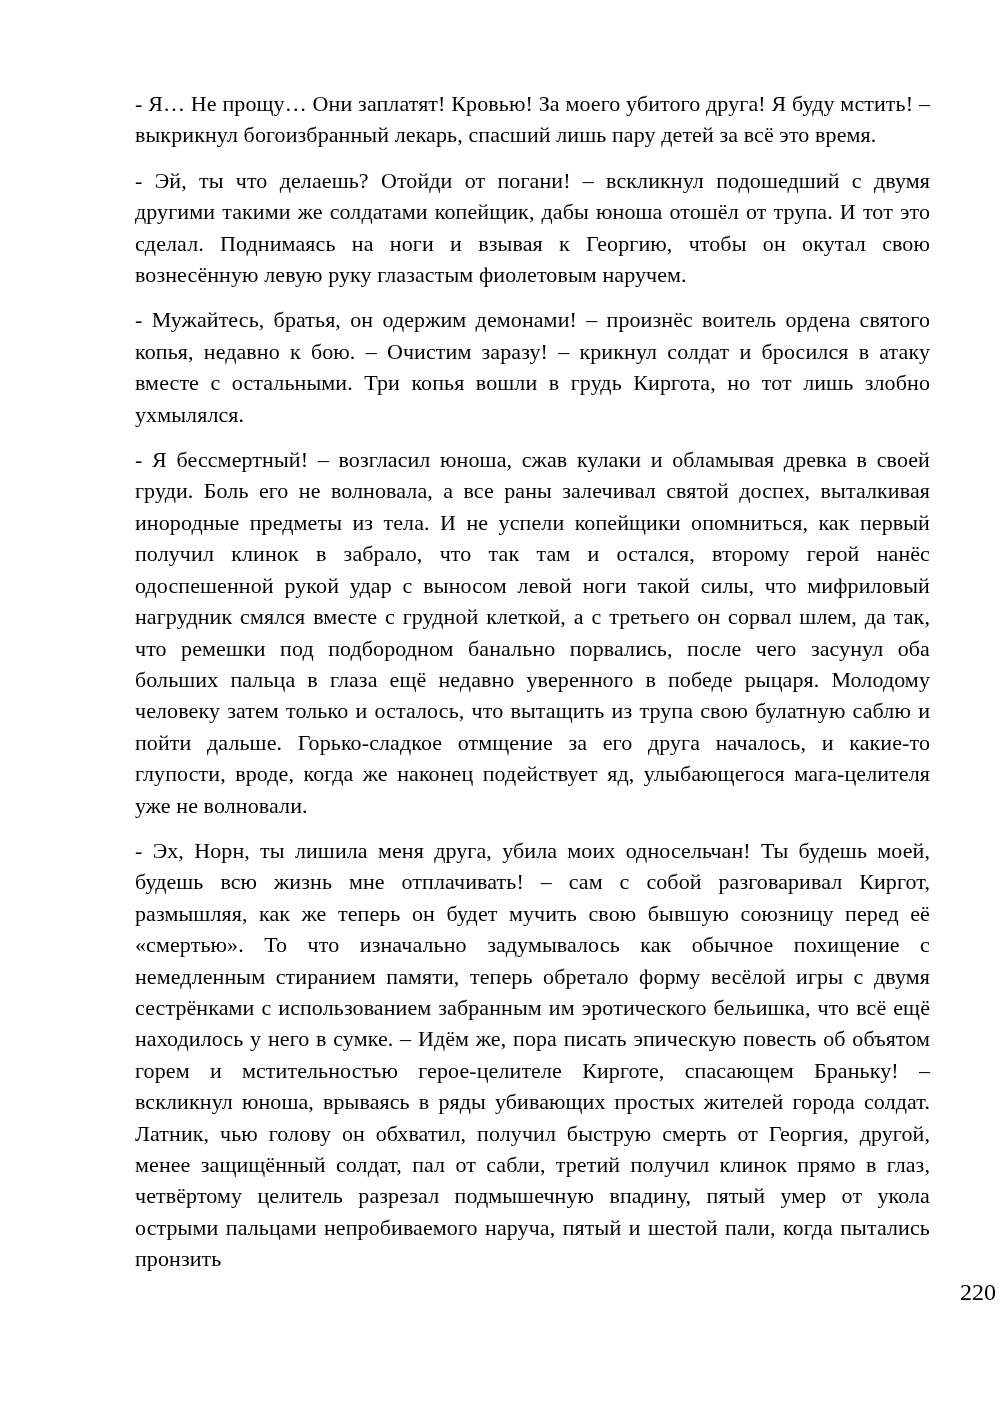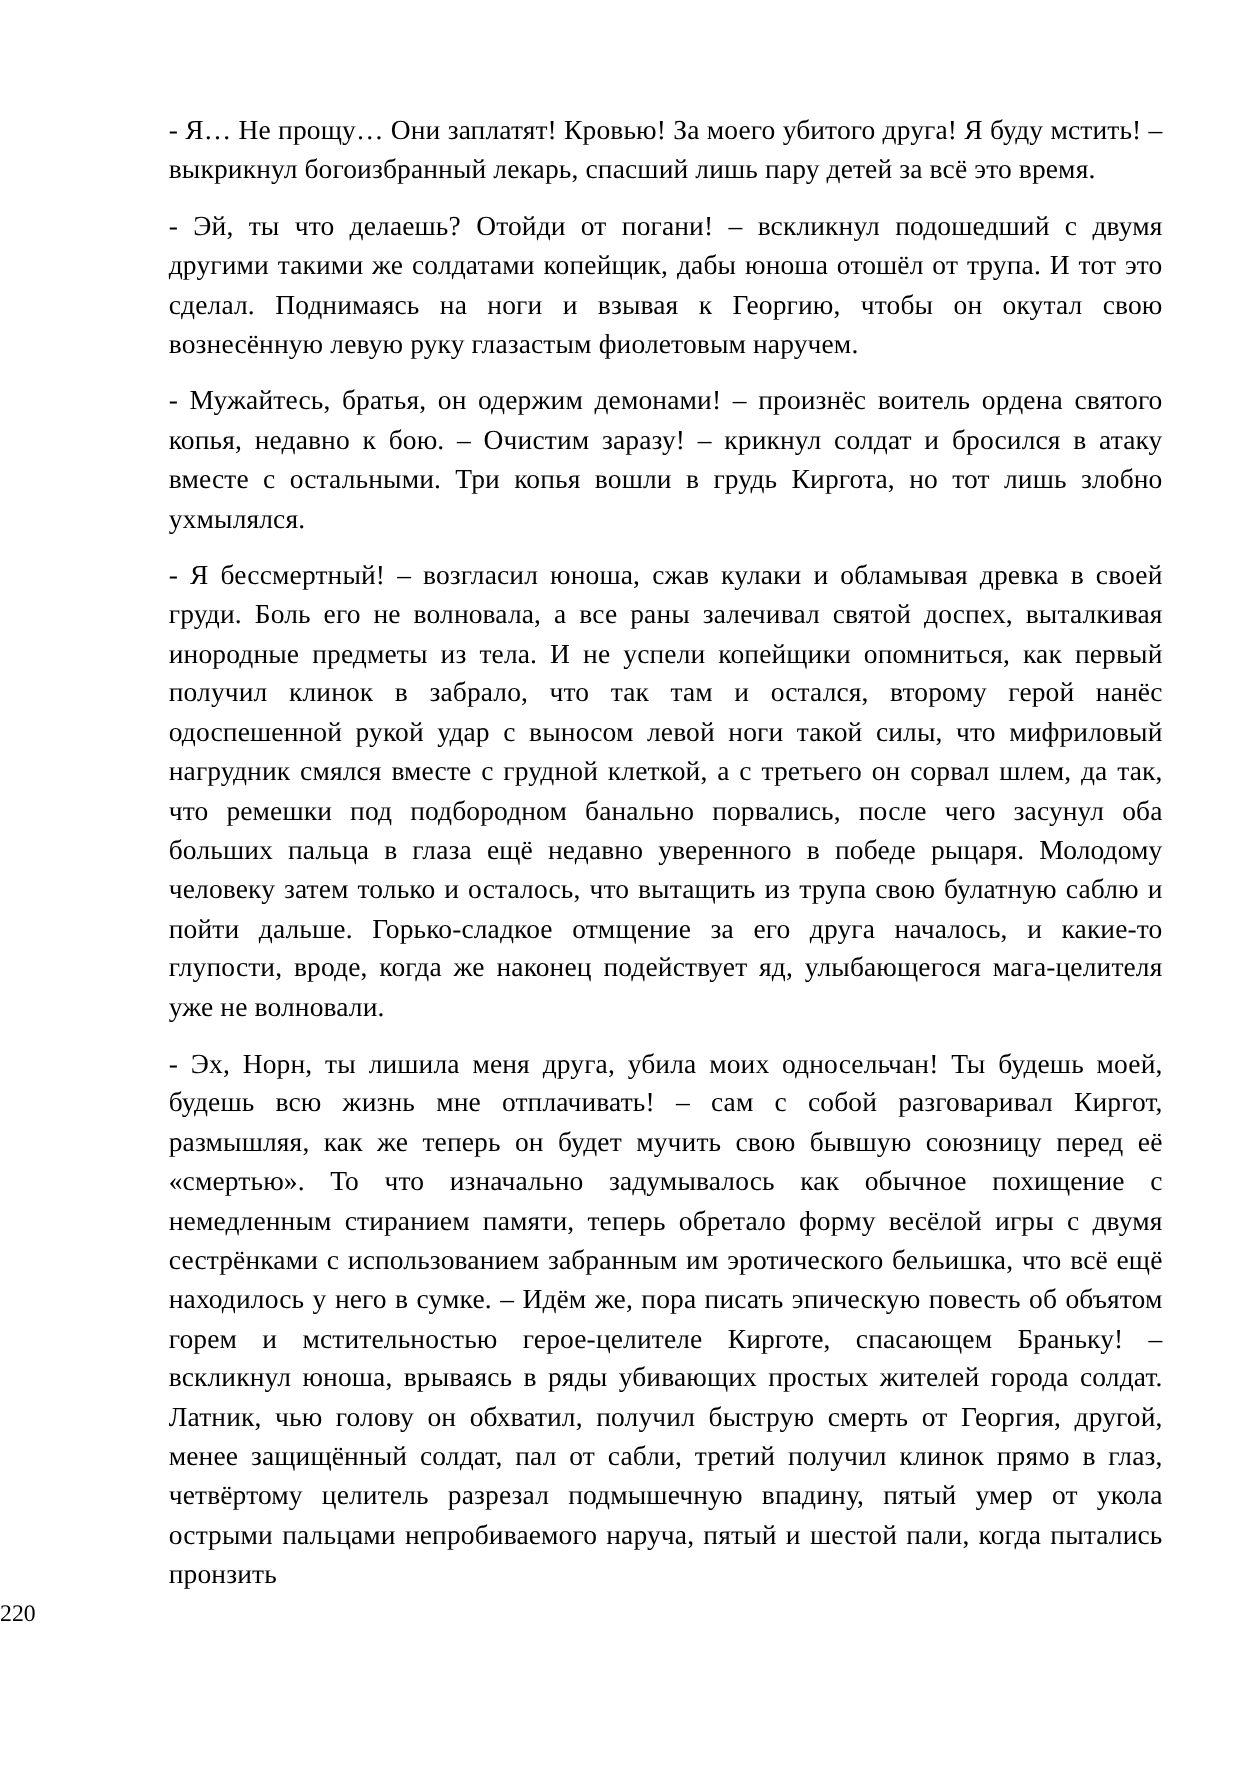--- a/index.html
+++ b/index.html
@@ -29,22 +29,22 @@
     text-align: justify;
     text-justify: inter-word;
     font-weight: 500;
     letter-spacing: 0.1px;
   }
   .page-number {
     position: absolute;
     left: 0;
     top: 1280px;
     width: 100%;
-    text-align: left;
-    font-size: 19px;
+    text-align: right;
+    font-size: 24px;
     line-height: 24px;
   }
 </style>
 </head>
 <body>
 
 <div class="page">
   <div class="content">
     <p>- Я… Не прощу… Они заплатят! Кровью! За моего убитого друга! Я буду мстить! – выкрикнул богоизбранный лекарь, спасший лишь пару детей за всё это время.</p>
     <p>- Эй, ты что делаешь? Отойди от погани! – вскликнул подошедший с двумя другими такими же солдатами копейщик, дабы юноша отошёл от трупа. И тот это сделал. Поднимаясь на ноги и взывая к Георгию, чтобы он окутал свою вознесённую левую руку глазастым фиолетовым наручем.</p>

